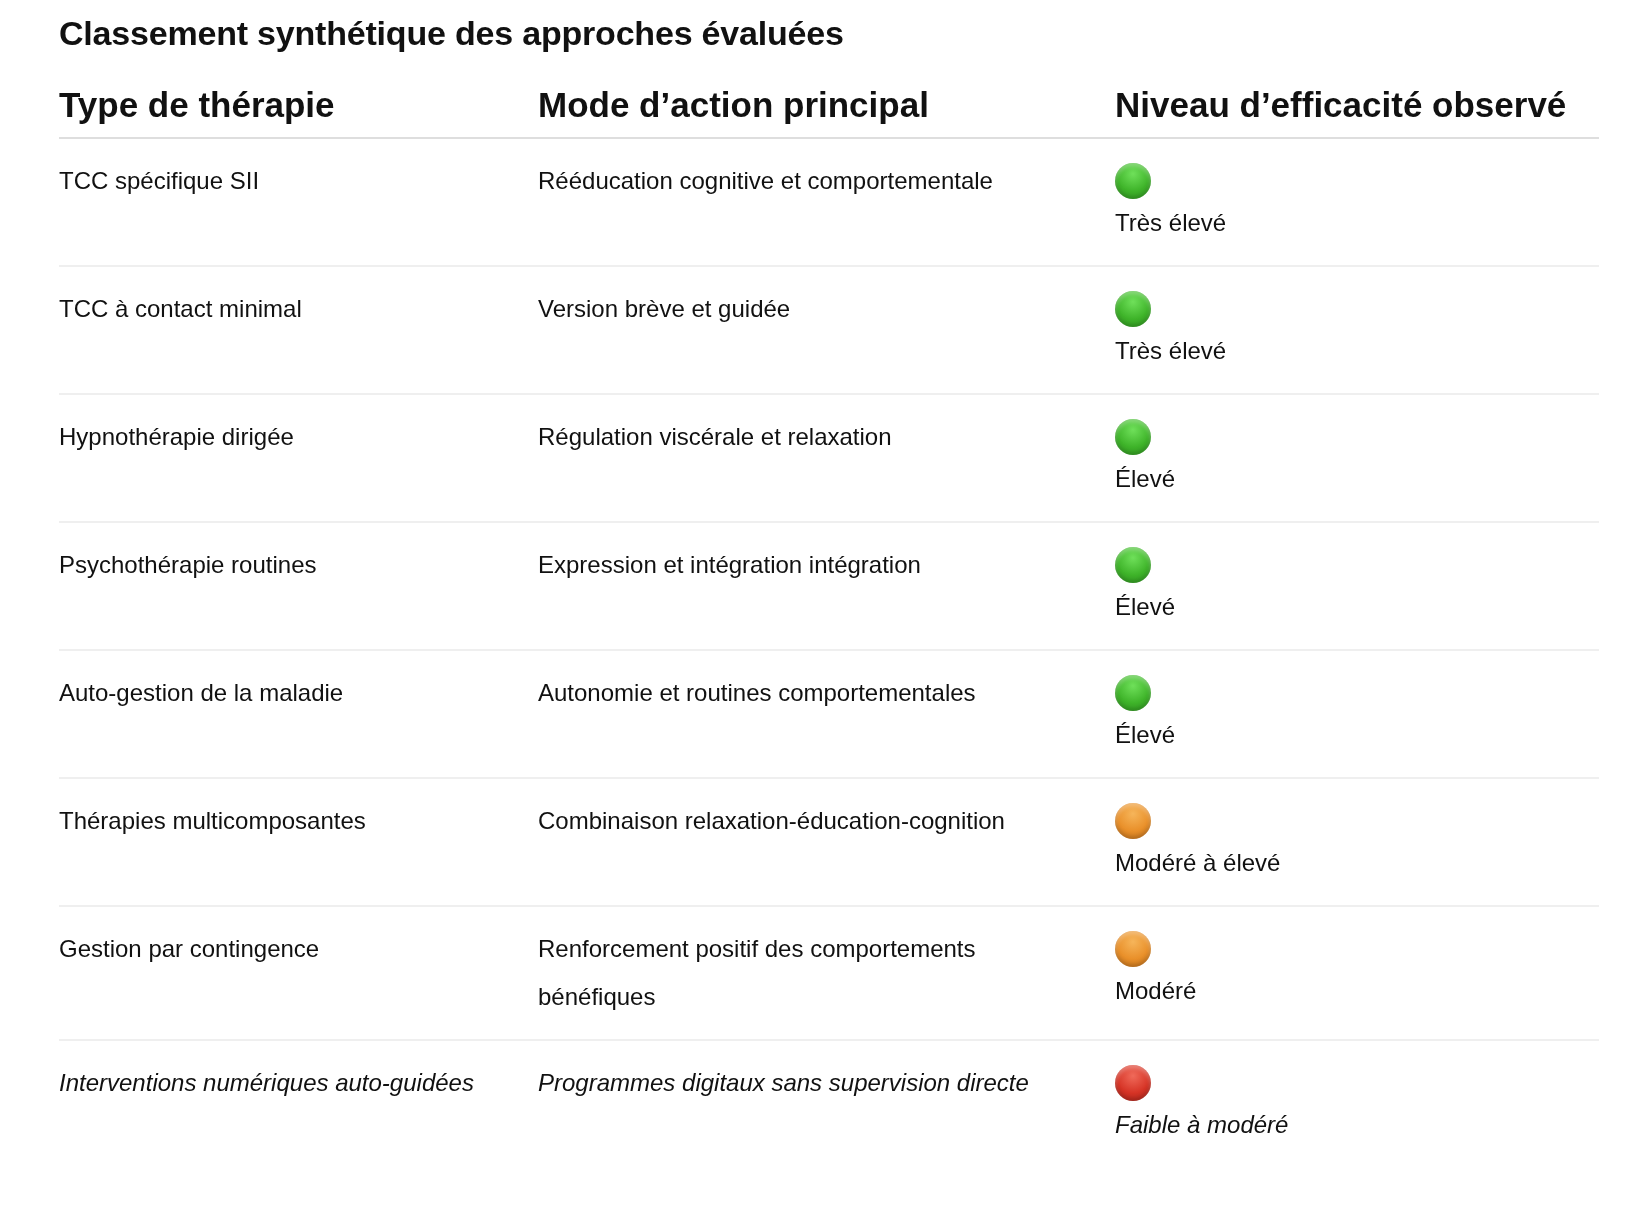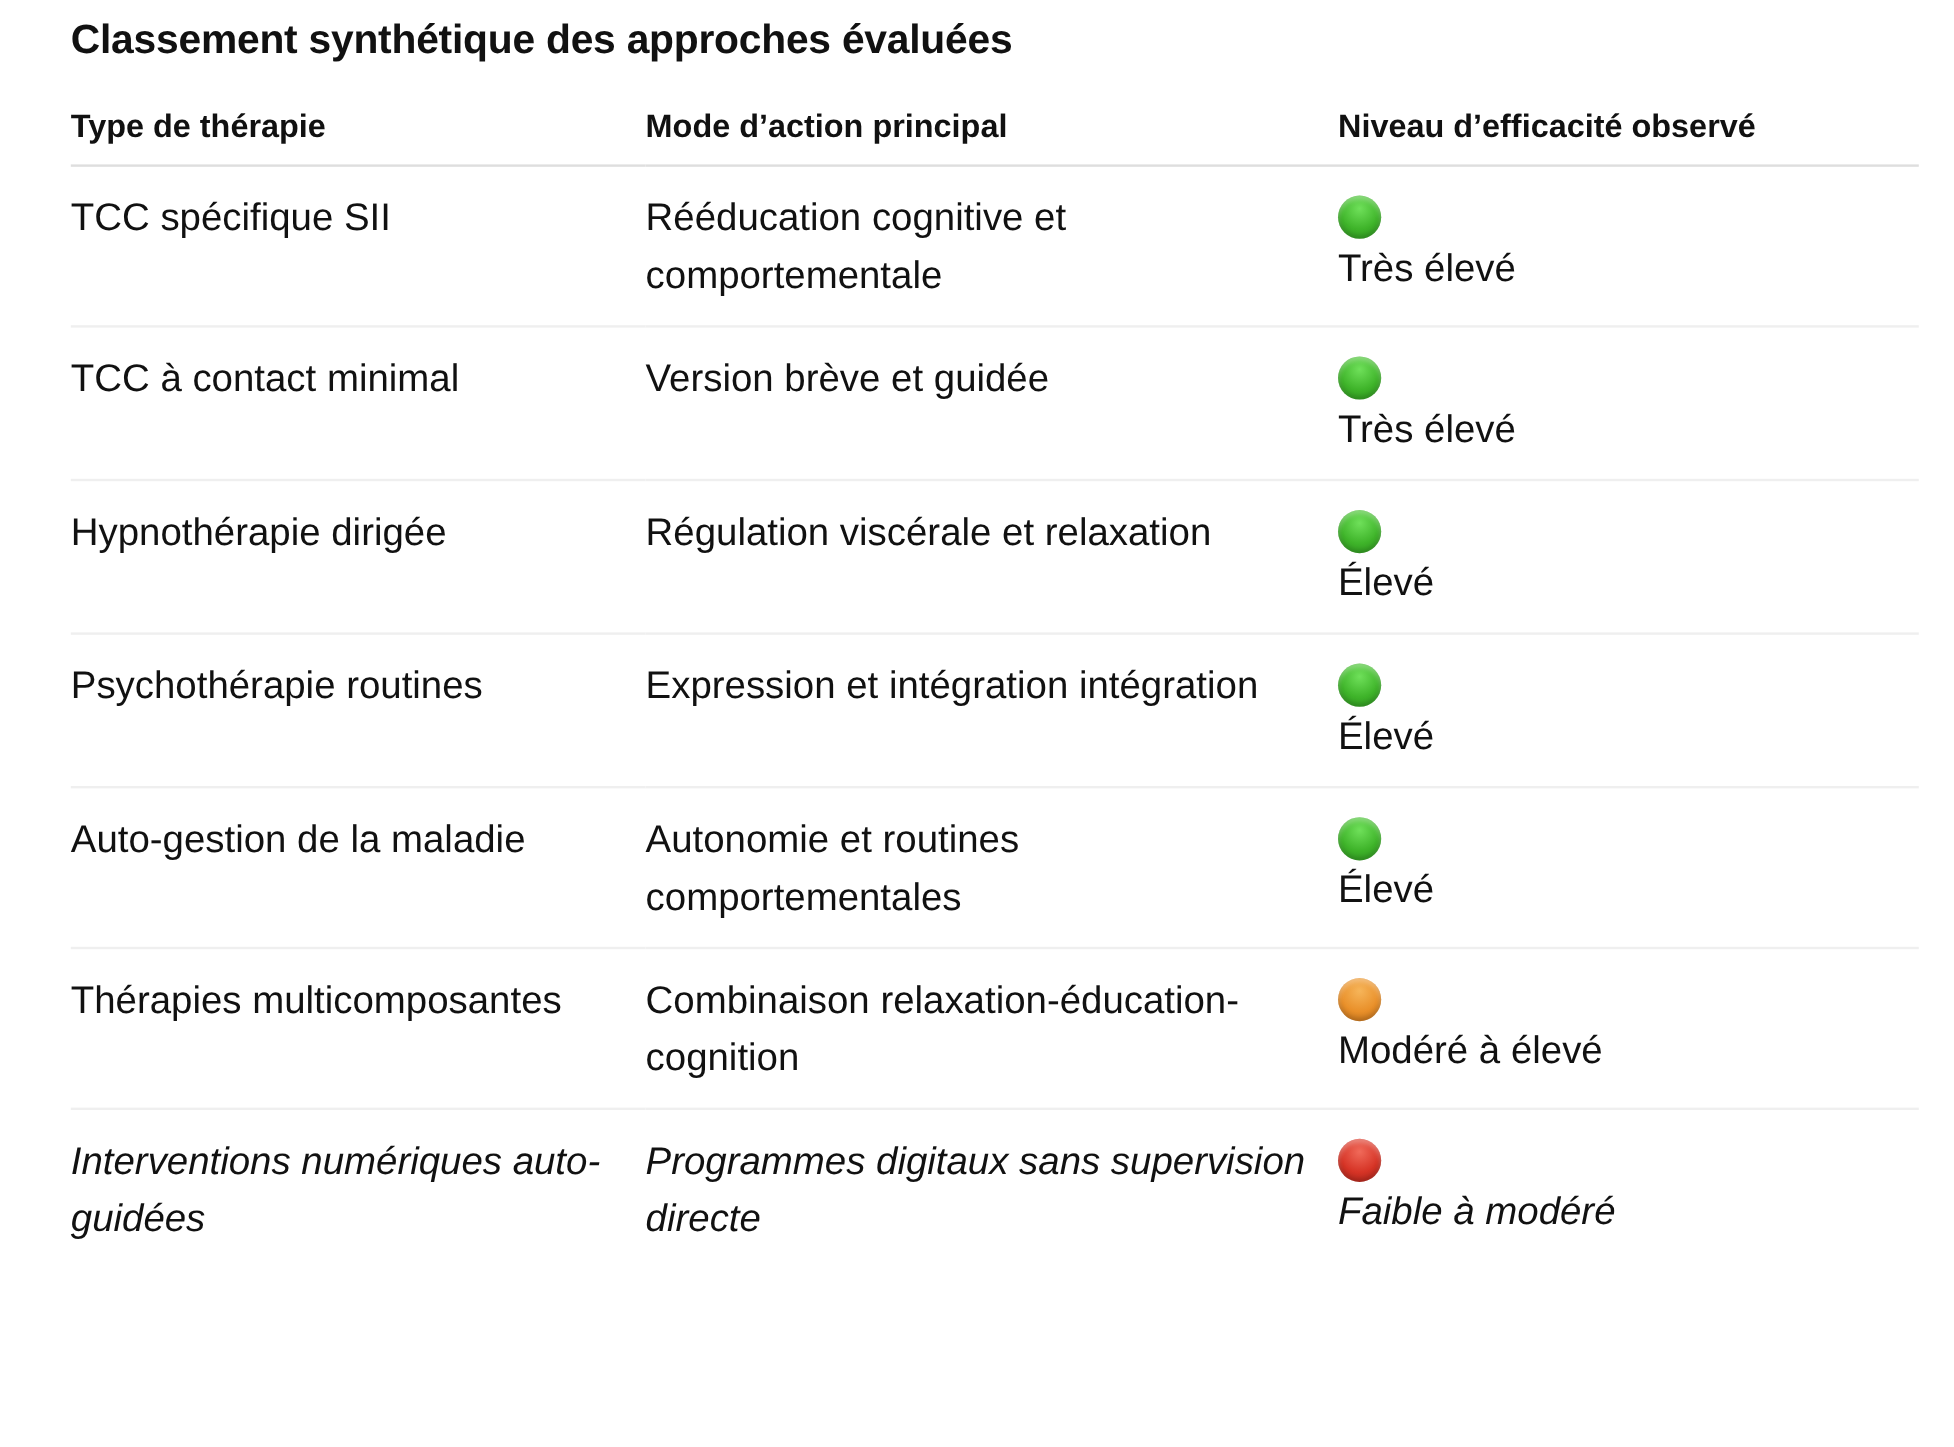--- a/index.html
+++ b/index.html
@@ -33,29 +33,29 @@
       border-collapse: collapse;
       width: 1540px;
       table-layout: fixed;
       margin-top: 26px;
     }
     col.c1 { width: 479px; }
     col.c2 { width: 577px; }
     col.c3 { width: 484px; }
     thead th {
       text-align: left;
-      font-size: 27px;
+      font-size: 35px;
       font-weight: 700;
       line-height: 34px;
       padding: 0 0 15px 0;
       border-bottom: 2px solid #dedede;
       vertical-align: top;
     }
     tbody td {
-      font-size: 32px;
+      font-size: 24px;
       font-weight: 400;
       line-height: 48px;
       vertical-align: top;
       padding: 18px 24px 18px 0;
       border-bottom: 2px solid #efefef;
     }
     tbody tr:last-child td {
       border-bottom: none;
       font-style: italic;
     }
@@ -151,20 +151,30 @@
         <td>Thérapies multicomposantes</td>
         <td>Combinaison relaxation-éducation-cognition</td>
         <td>
             <div class="level">
               <span class="dot orange"></span>
               <span>Modéré à élevé</span>
             </div>
           </td>
       </tr>
       <tr>
+        <td>Gestion par contingence</td>
+        <td>Renforcement positif des comportements bénéfiques</td>
+        <td>
+            <div class="level">
+              <span class="dot orange"></span>
+              <span>Modéré</span>
+            </div>
+          </td>
+      </tr>
+      <tr>
         <td>Interventions numériques auto-guidées</td>
         <td>Programmes digitaux sans supervision directe</td>
         <td>
             <div class="level">
               <span class="dot red"></span>
               <span>Faible à modéré</span>
             </div>
           </td>
       </tr>
     </tbody>

